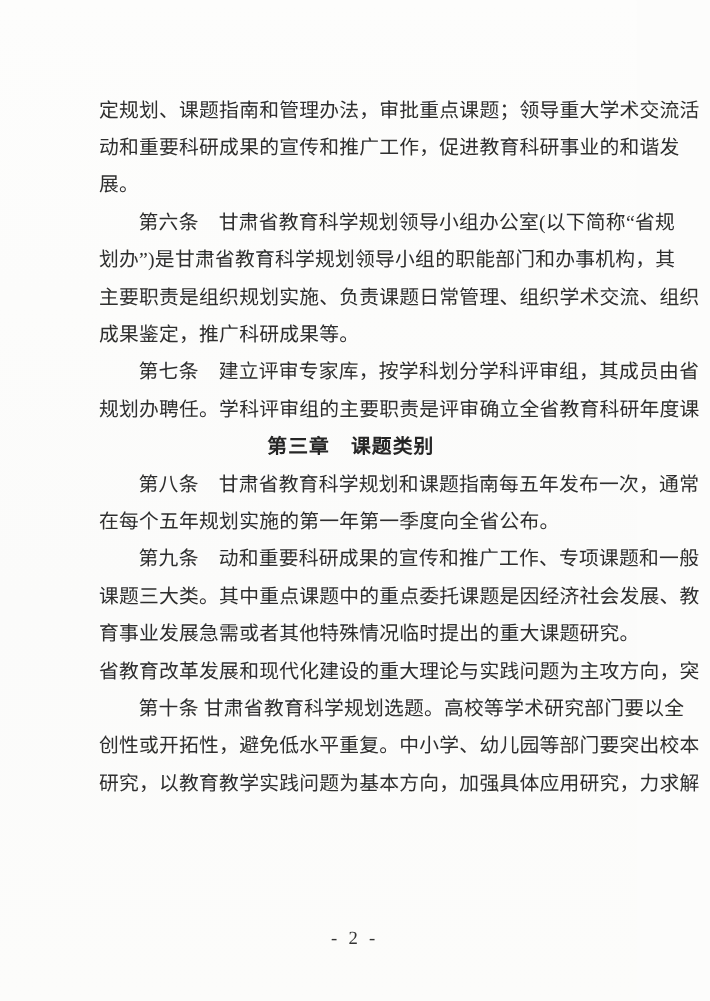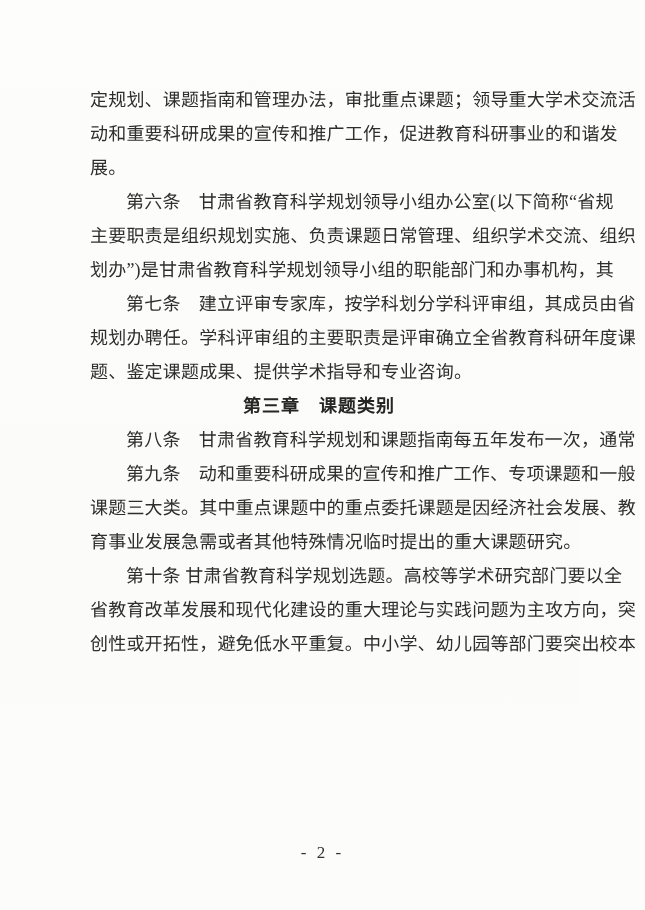--- a/index.html
+++ b/index.html
@@ -65,28 +65,30 @@
 </style>
 </head>
 <body>
 
 <div class="scan-page">
   <div class="page-text">
     <div class="line">定规划、课题指南和管理办法，审批重点课题；领导重大学术交流活</div>
     <div class="line">动和重要科研成果的宣传和推广工作，促进教育科研事业的和谐发</div>
     <div class="line para-end">展。</div>
     <div class="line indent">第六条　甘肃省教育科学规划领导小组办公室(以下简称“省规</div>
+    <div class="line">划办”)是甘肃省教育科学规划领导小组的职能部门和办事机构，其</div>
     <div class="line">主要职责是组织规划实施、负责课题日常管理、组织学术交流、组织</div>
-    <div class="line">划办”)是甘肃省教育科学规划领导小组的职能部门和办事机构，其</div>
+    <div class="line para-end">成果鉴定，推广科研成果等。</div>
     <div class="line indent">第七条　建立评审专家库，按学科划分学科评审组，其成员由省</div>
     <div class="line">规划办聘任。学科评审组的主要职责是评审确立全省教育科研年度课</div>
-    <div class="line para-end">题、鉴定课题成果、提供学术指导和专业咨询。</div>
     <div class="line heading">第三章　课题类别</div>
     <div class="line indent">第八条　甘肃省教育科学规划和课题指南每五年发布一次，通常</div>
+    <div class="line para-end">在每个五年规划实施的第一年第一季度向全省公布。</div>
     <div class="line indent">第九条　动和重要科研成果的宣传和推广工作、专项课题和一般</div>
     <div class="line">课题三大类。其中重点课题中的重点委托课题是因经济社会发展、教</div>
     <div class="line para-end">育事业发展急需或者其他特殊情况临时提出的重大课题研究。</div>
+    <div class="line">省教育改革发展和现代化建设的重大理论与实践问题为主攻方向，突</div>
     <div class="line indent">第十条 甘肃省教育科学规划选题。高校等学术研究部门要以全</div>
-    <div class="line">省教育改革发展和现代化建设的重大理论与实践问题为主攻方向，突</div>
     <div class="line">创性或开拓性，避免低水平重复。中小学、幼儿园等部门要突出校本</div>
+    <div class="line">研究，以教育教学实践问题为基本方向，加强具体应用研究，力求解</div>
   </div>
   <div class="page-footer">- 2 -</div>
 </div>
 
 </body></html>

